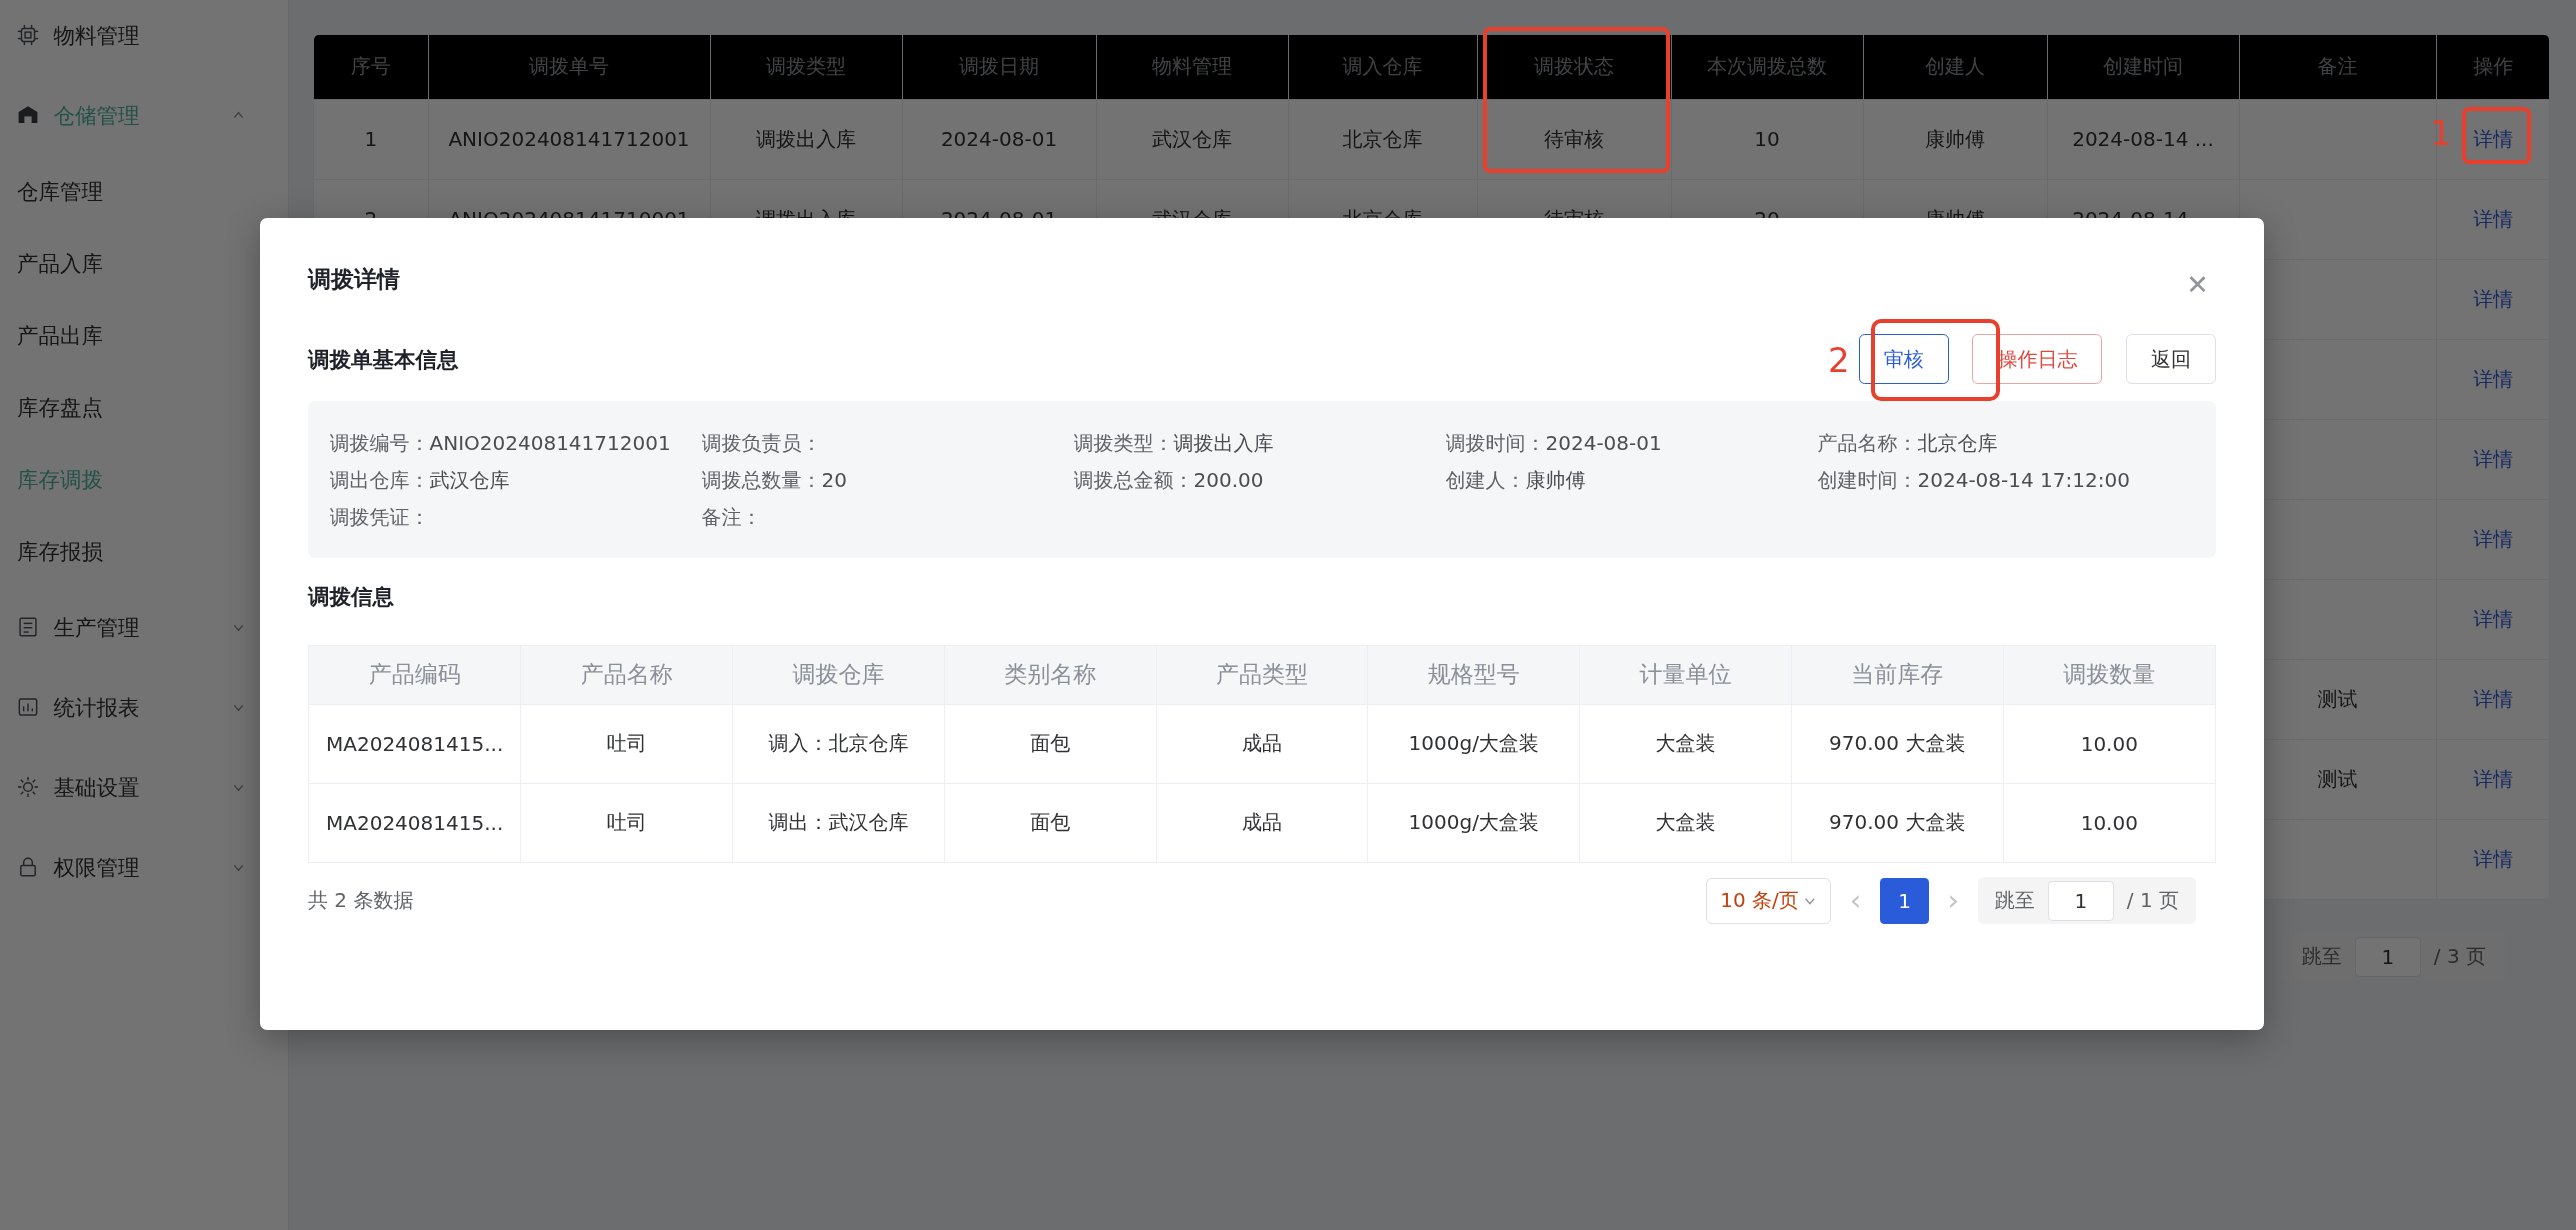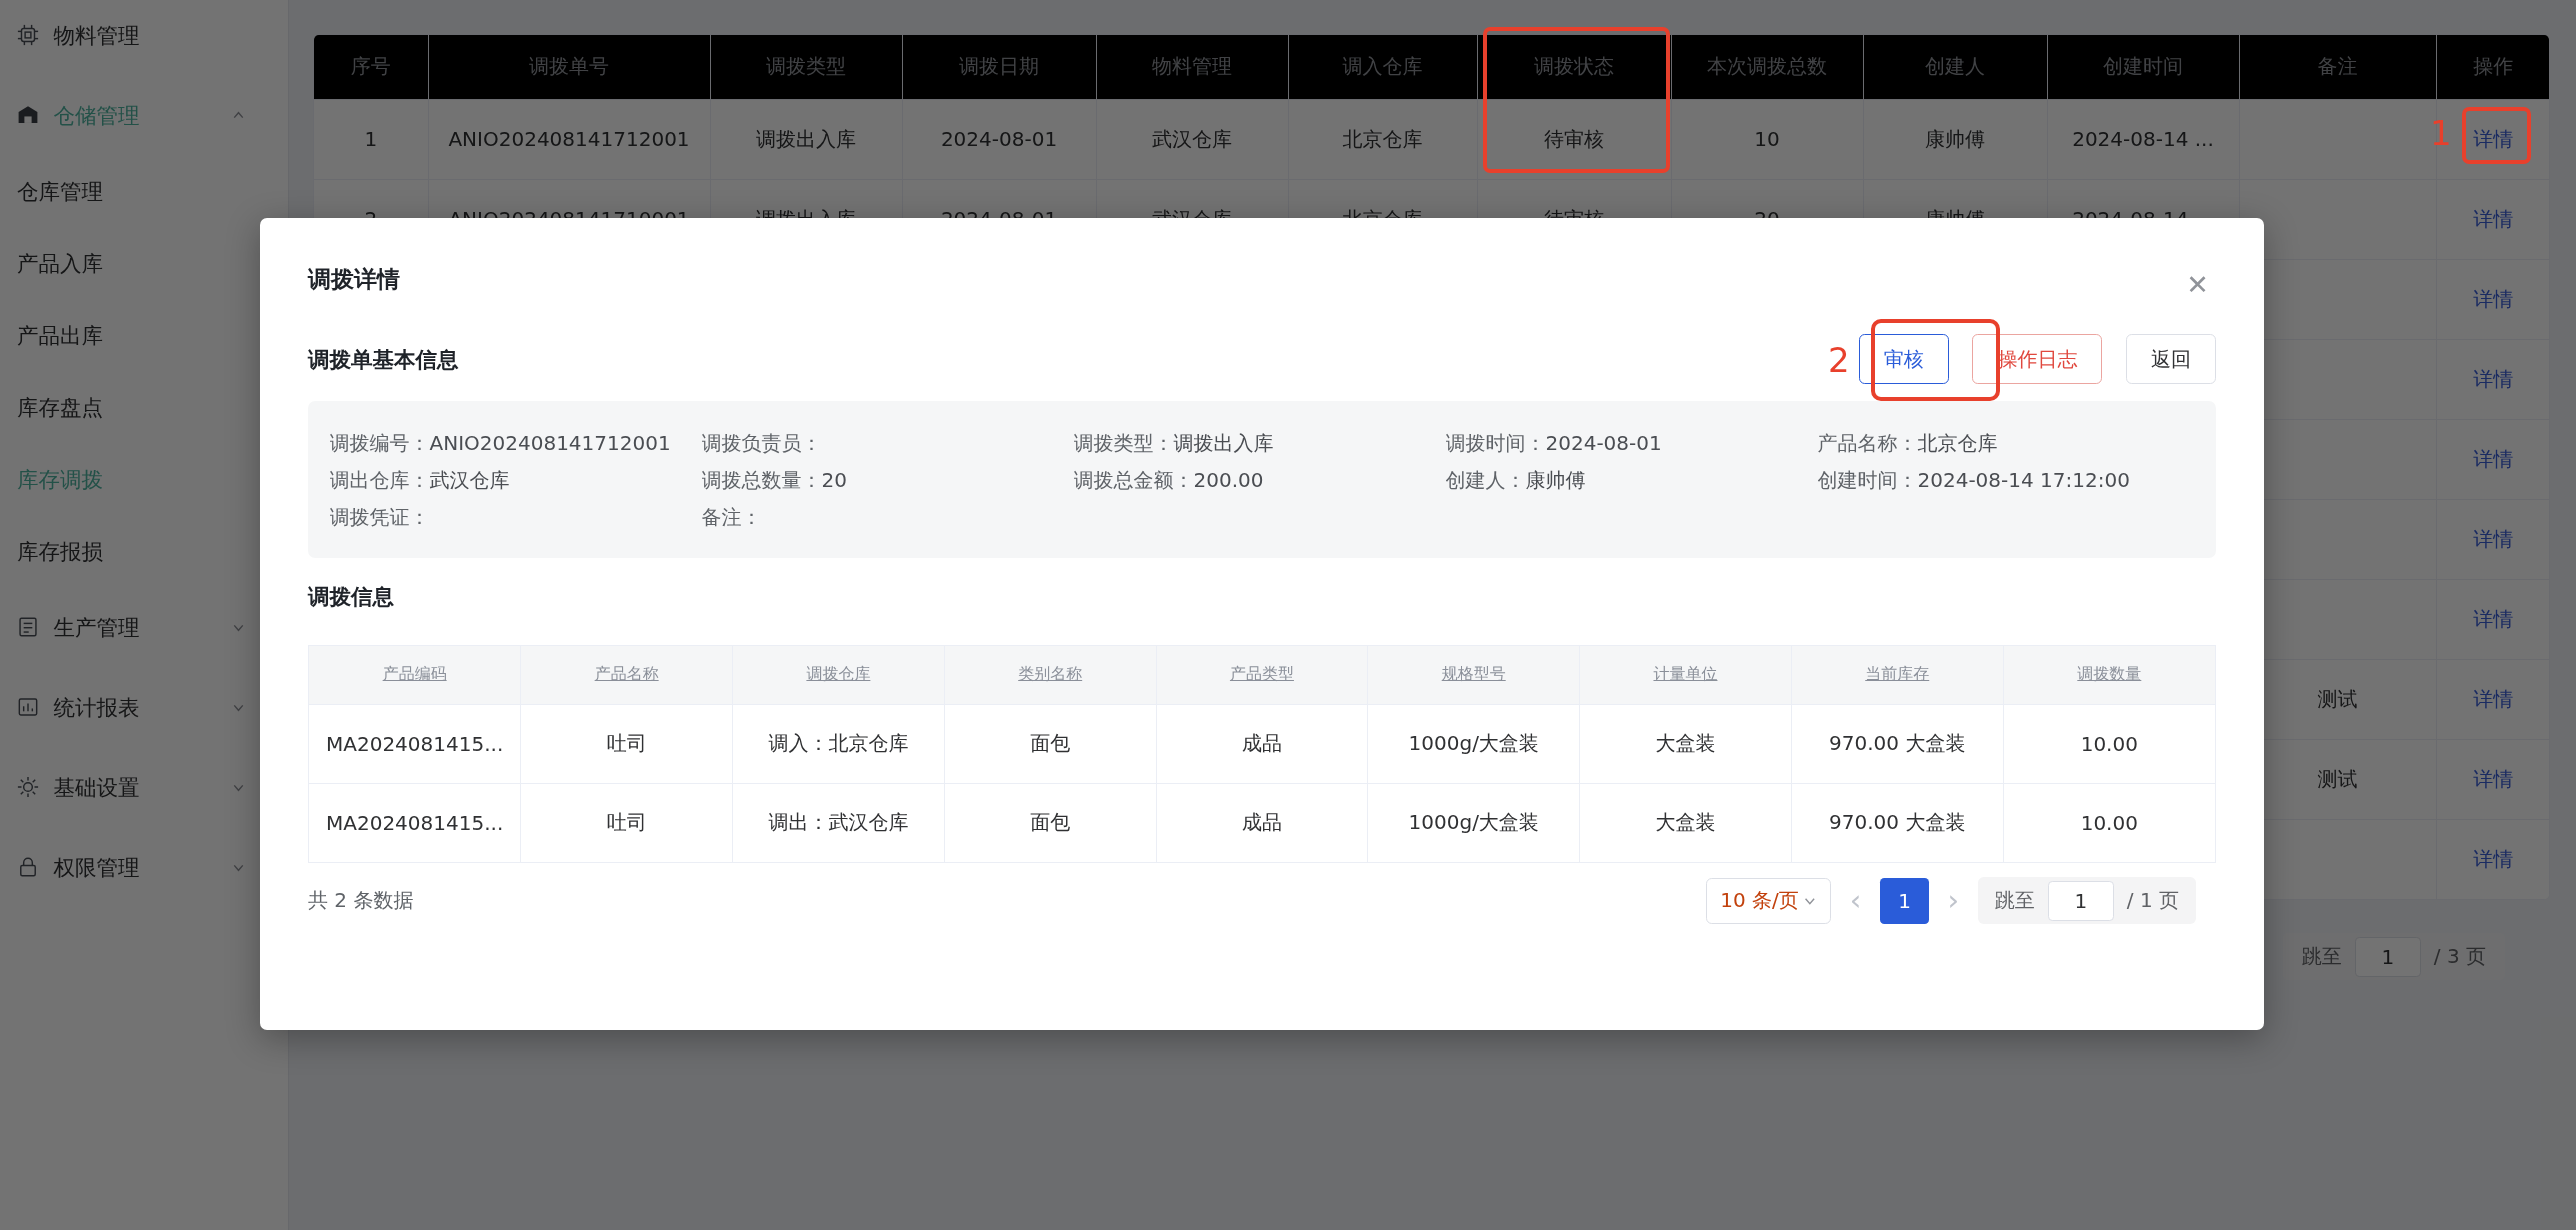--- a/index.html
+++ b/index.html
@@ -51,21 +51,21 @@
 
   #info-box{margin-top:17px;background:#F5F6F7;border-radius:7.2px;height:157px;padding:24px 0 0 21.5px;}
   .info-row{display:grid;grid-template-columns:372px 372px 372px 372px 372px;height:37px;align-items:center;}
   .info-cell{font-size:20px;color:#5f6368;white-space:nowrap;overflow:hidden;}
   .info-cell .lab{color:#5f6368;}
   .info-cell .val{color:#4a4d52;}
 
   #detail-title{margin-top:24px;font-size:21.5px;font-weight:600;color:#1f2329;line-height:30px;}
   #detail-table{margin-top:33px;border:0.7px solid #EBEEF5;}
   #detail-table table{width:100%;border-collapse:collapse;table-layout:fixed;}
-  #detail-table th{height:58px;background:#F5F6F7;color:#8a8f99;font-weight:400;font-size:16px;border-bottom:0.7px solid #EBEEF5;border-right:0.7px solid #EBEEF5;text-align:center;text-decoration:underline;}
+  #detail-table th{height:58px;background:#F5F6F7;color:#8a8f99;font-weight:400;font-size:23px;border-bottom:0.7px solid #EBEEF5;border-right:0.7px solid #EBEEF5;text-align:center;}
   #detail-table td{height:79px;border-bottom:0.7px solid #EBEEF5;border-right:0.7px solid #EBEEF5;text-align:center;font-size:20px;color:#303133;white-space:nowrap;overflow:hidden;}
   #detail-table th:last-child,#detail-table td:last-child{border-right:none;}
   #detail-table tr:last-child td{border-bottom:none;}
 
   #modal-footer{display:flex;align-items:center;margin-top:14.3px;height:47px;}
   #modal-footer .total{color:#5f6368;font-size:20px;margin-right:auto;}
   #modal-footer .pager{display:flex;align-items:center;gap:18.6px;margin-right:20px;}
   .size-select{display:flex;align-items:center;justify-content:space-between;width:125px;height:46px;border:0.7px solid #DCDFE6;border-radius:5.7px;padding:4px 13px;color:#c2410c;background:#fff;cursor:pointer;}
   .size-select .chev{color:#909399;display:inline-flex;}
   .pg-arrow{font-size:29px;color:#C0C4CC;cursor:pointer;line-height:43px;}

